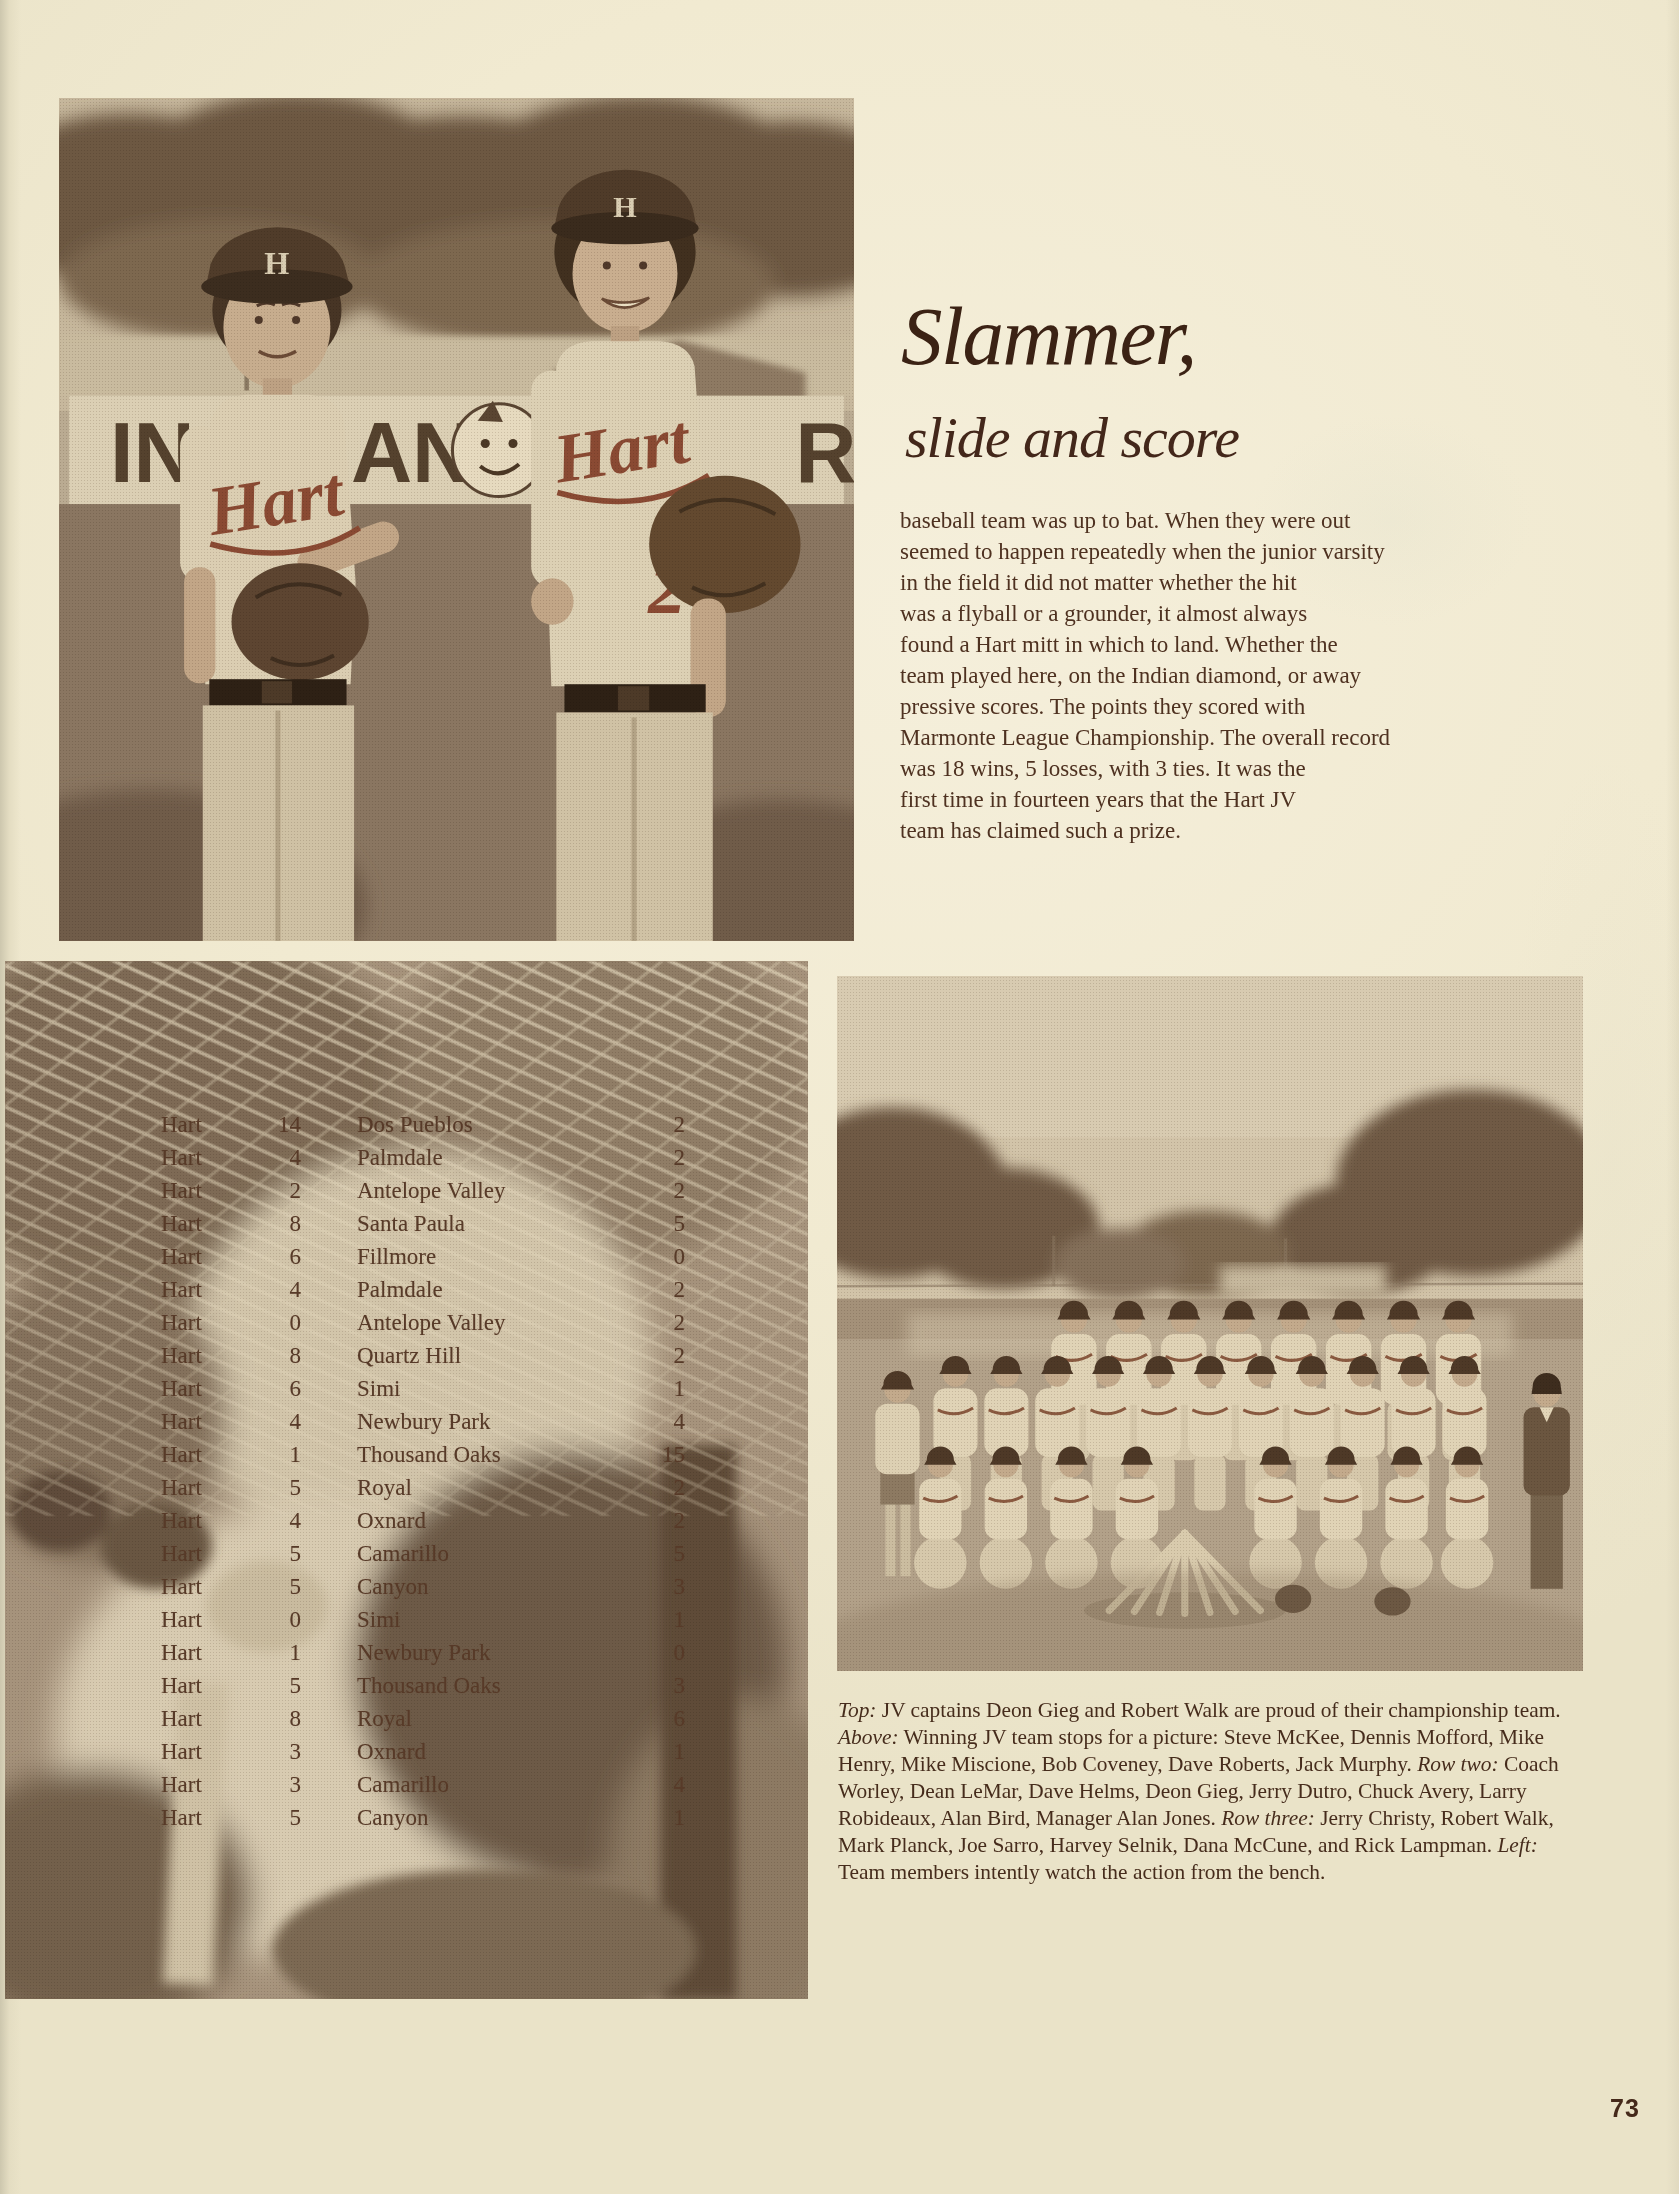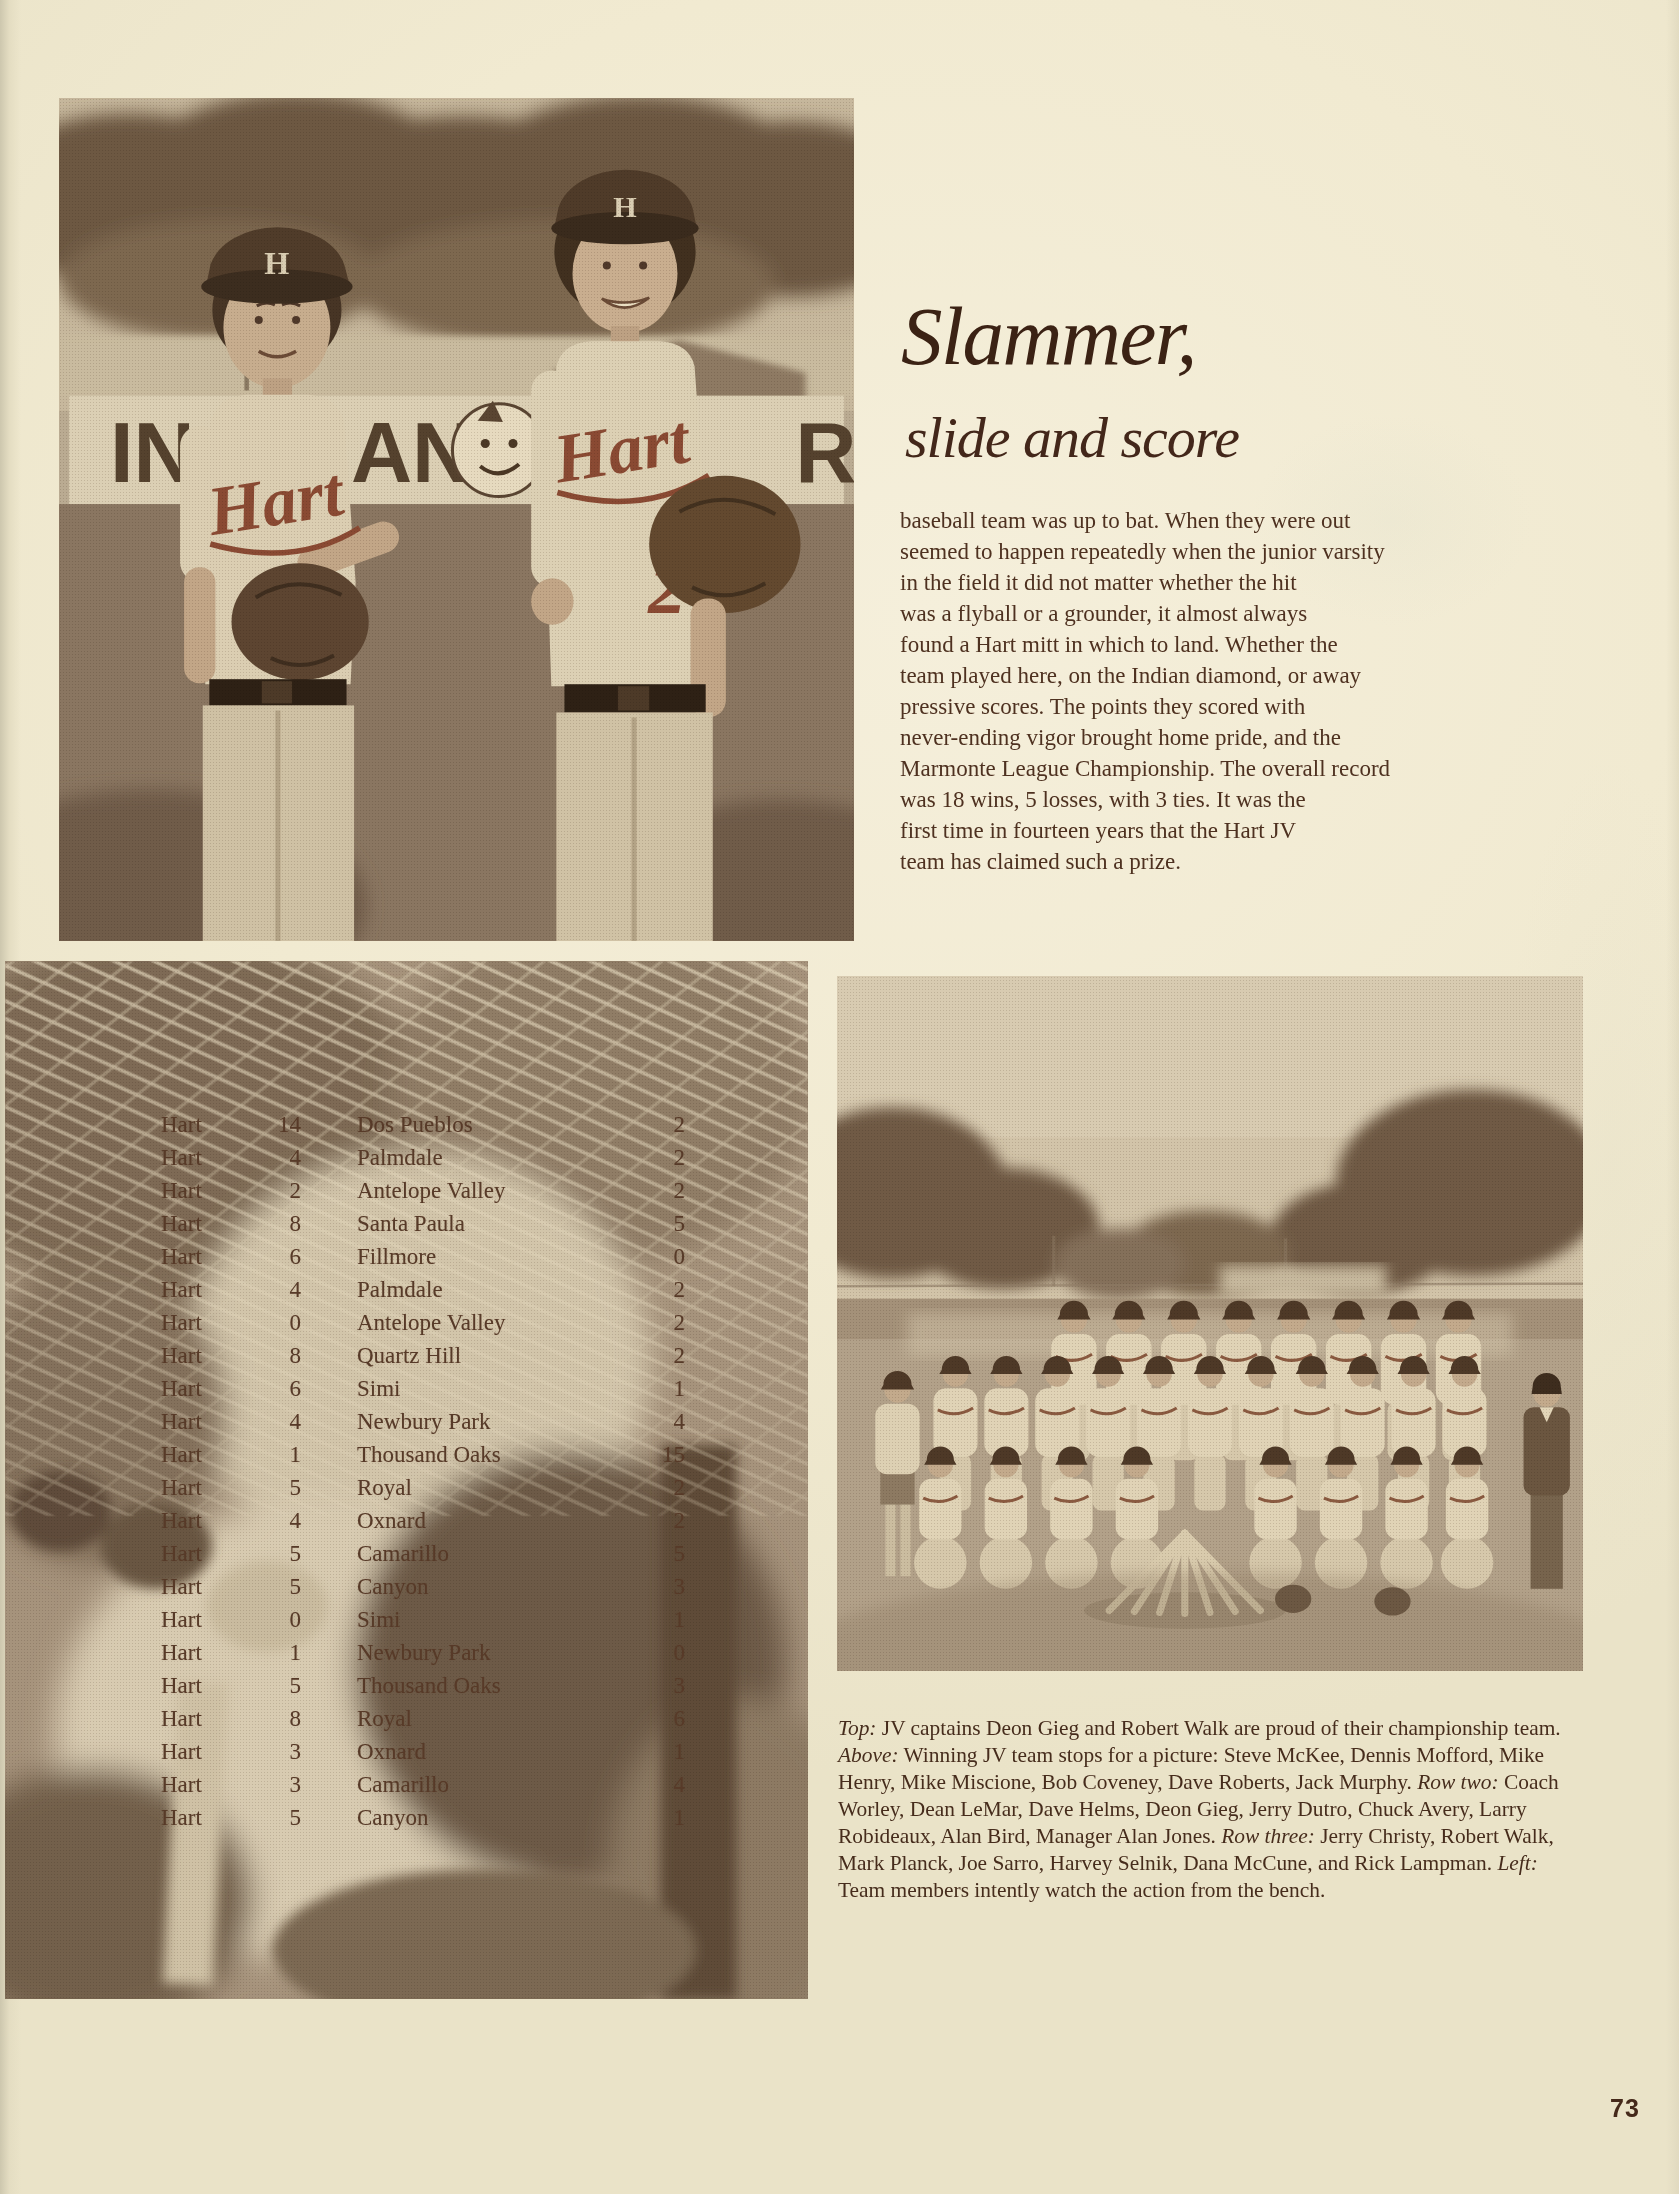--- a/index.html
+++ b/index.html
@@ -36,21 +36,21 @@
   .scores{position:absolute;left:161px;top:1108px;width:524px;font-size:23px;color:#573a28;z-index:5;
     text-shadow:0 0 1px rgba(95,65,42,.25);}
   .srow{position:relative;height:33px;line-height:33px;}
   .srow span{position:absolute;top:0;}
   .srow .home{left:0;}
   .srow .hs{left:94px;width:46px;text-align:right;}
   .srow .opp{left:196px;text-align:center;}
   .srow .os{right:0;width:67px;text-align:right;}
 
   .caption{position:absolute;left:838px;top:1697px;width:732px;font-size:21.4px;
-    line-height:27px;color:#462c1c;margin-top:18px;}
+    line-height:27px;color:#462c1c;}
   .cap-i{font-style:italic;}
 
   .pagenum{position:absolute;left:1610px;top:2094px;font-family:"Liberation Sans",sans-serif;
     font-weight:bold;font-size:25px;color:#45291a;letter-spacing:1px;}
 </style>
 </head>
 <body>
 
 <div id="page">
   <div class="gutter"></div>
@@ -161,21 +161,20 @@
   <div class="hl2">slide and score</div>
 
   <div class="body-text">
     <div>baseball team was up to bat. When they were out</div>
     <div>seemed to happen repeatedly when the junior varsity</div>
     <div>in the field it did not matter whether the hit</div>
     <div>was a flyball or a grounder, it almost always</div>
     <div>found a Hart mitt in which to land. Whether the</div>
     <div>team played here, on the Indian diamond, or away</div>
     <div>pressive scores. The points they scored with</div>
-    <div>never-ending vigor brought home pride, and the</div>
     <div>Marmonte League Championship. The overall record</div>
     <div>was 18 wins, 5 losses, with 3 ties. It was the</div>
     <div>first time in fourteen years that the Hart JV</div>
     <div>team has claimed such a prize.</div>
   </div>
 
   <div class="photo" id="photo2">
     <svg viewBox="0 0 1592 2058" preserveAspectRatio="none">
       <defs>
         <filter id="pb2a">

